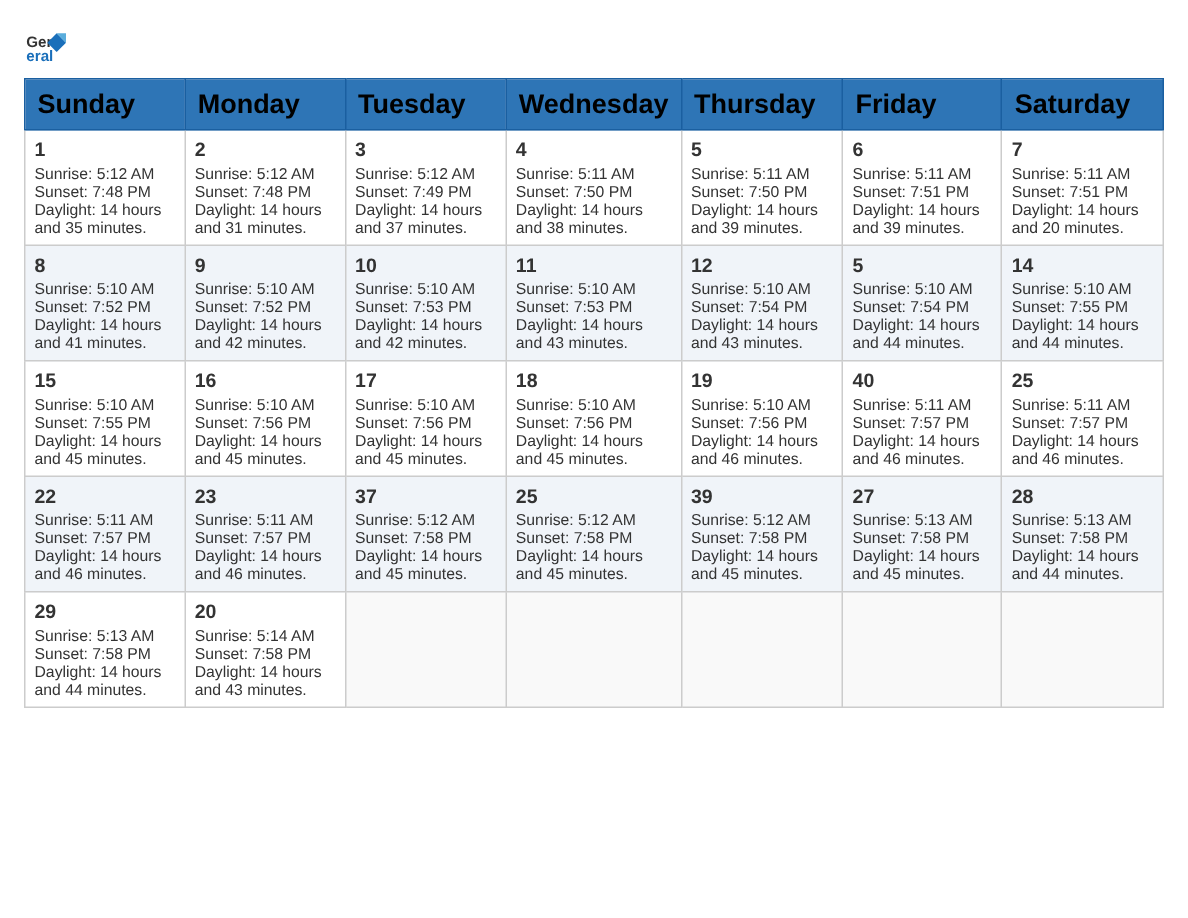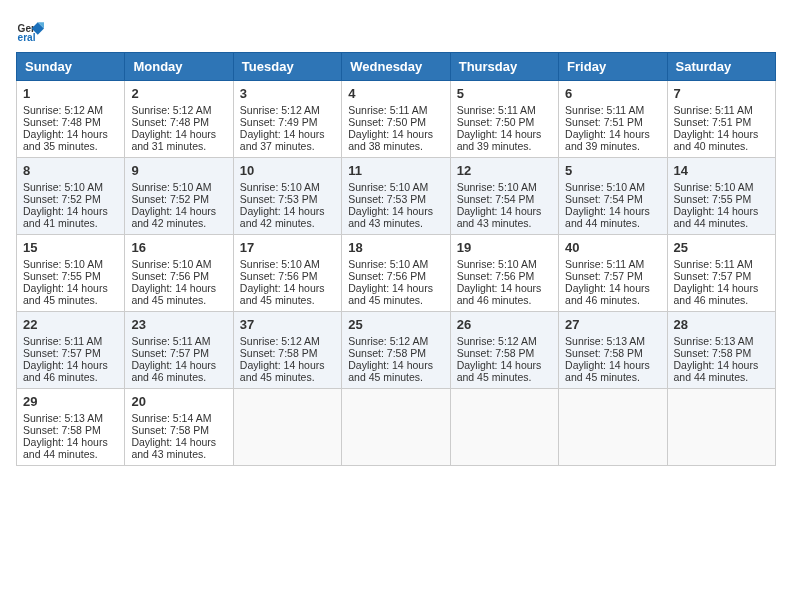--- a/index.html
+++ b/index.html
@@ -47,22 +47,22 @@
       color: #555;
       margin-top: 2px;
     }
     .calendar {
       width: 100%;
       border-collapse: collapse;
       border: 1px solid #ccc;
     }
     .calendar th {
       background-color: #2e75b6;
-      color: #ffffff;
-      font-size: 13px;
+      color: #000000;
+      font-size: 18px;
       font-weight: bold;
       padding: 6px 8px;
       text-align: left;
       border: 1px solid #1a5fa0;
     }
     .calendar td {
       vertical-align: top;
       border: 1px solid #ccc;
       padding: 5px 6px;
       font-size: 10.5px;
@@ -153,21 +153,21 @@
         <td>
         <span class="day-num">6</span>
         <span>Sunrise: 5:11 AM</span><br>
         <span>Sunset: 7:51 PM</span><br>
         <span>Daylight: 14 hours and 39 minutes.</span>
       </td>
         <td>
         <span class="day-num">7</span>
         <span>Sunrise: 5:11 AM</span><br>
         <span>Sunset: 7:51 PM</span><br>
-        <span>Daylight: 14 hours and 40 minutes.</span>
+        <span>Daylight: 14 hours and 20 minutes.</span>
       </td>
       </tr>
       <tr>
         <td>
         <span class="day-num">8</span>
         <span>Sunrise: 5:10 AM</span><br>
         <span>Sunset: 7:52 PM</span><br>
         <span>Daylight: 14 hours and 41 minutes.</span>
       </td>
         <td>
@@ -270,21 +270,21 @@
         <span>Sunset: 7:58 PM</span><br>
         <span>Daylight: 14 hours and 45 minutes.</span>
       </td>
         <td>
         <span class="day-num">25</span>
         <span>Sunrise: 5:12 AM</span><br>
         <span>Sunset: 7:58 PM</span><br>
         <span>Daylight: 14 hours and 45 minutes.</span>
       </td>
         <td>
-        <span class="day-num">26</span>
+        <span class="day-num">39</span>
         <span>Sunrise: 5:12 AM</span><br>
         <span>Sunset: 7:58 PM</span><br>
         <span>Daylight: 14 hours and 45 minutes.</span>
       </td>
         <td>
         <span class="day-num">27</span>
         <span>Sunrise: 5:13 AM</span><br>
         <span>Sunset: 7:58 PM</span><br>
         <span>Daylight: 14 hours and 45 minutes.</span>
       </td>

